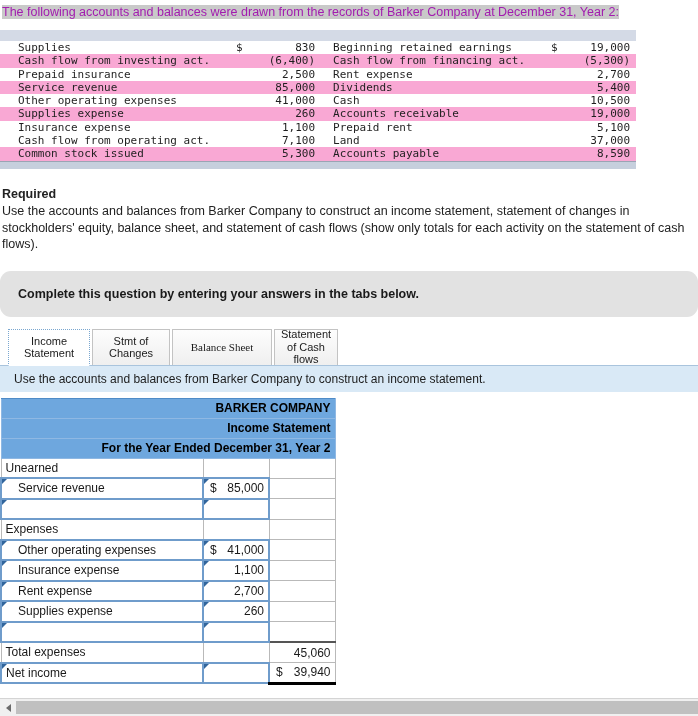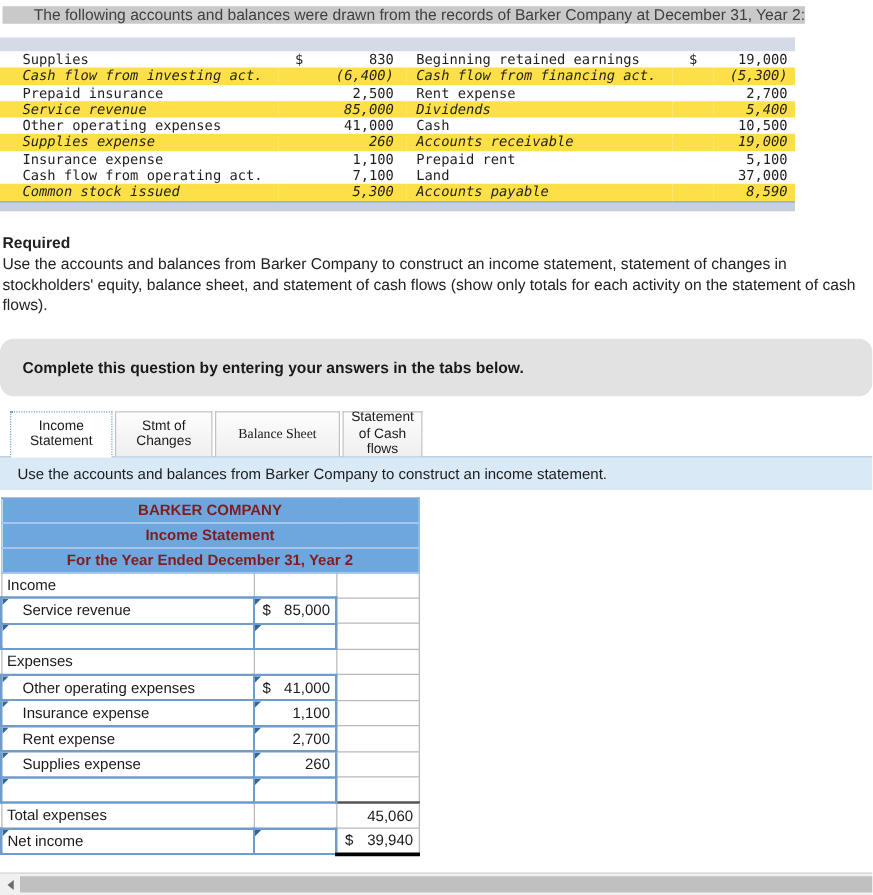--- a/index.html
+++ b/index.html
@@ -17,24 +17,23 @@
     overflow: hidden;
   }
 
   
   .prompt-wrap {
     padding: 4px 0 0 2px;
   }
   .prompt-text {
     display: inline;
     background: #c9c9c9;
-    color: #404040;
+    color: #a21caf;
     font-size: 12.5px;
     line-height: 16px;
-    padding-left: 25px;
   }
 
   
   .data-table {
     width: 596px;
     margin: 10px 0 0 0;
     border-collapse: collapse;
     font-family: "DejaVu Sans Mono", "Liberation Mono", monospace;
     font-size: 11px;
     color: #1f1f1f;
@@ -51,21 +50,21 @@
     padding: 0;
     border: none;
     border-top: 1px solid #9aa4b4;
   }
   .data-table tbody tr.dr td {
     padding: 0px 13px;
     height: 13.3px;
     line-height: 13.3px;
     white-space: nowrap;
   }
-  .data-table tbody tr.alt td { background: #fde047; font-style: italic; }
+  .data-table tbody tr.alt td { background: #f9a8d4; }
   .c-lbl1 { padding-left: 18px !important; width: 230px; }
   .c-cur1 { width: 22px; text-align: right; }
   .c-val1 { width: 58px; text-align: right; padding-right: 10px !important; }
   .c-lbl2 { padding-left: 8px !important; width: 200px; }
   .c-cur2 { width: 24px; text-align: right; }
   .c-val2 { width: 54px; text-align: right; padding-right: 6px !important; }
 
   
   .required-block {
     margin: 17px 2px 0 2px;
@@ -159,23 +158,23 @@
     padding: 0 4px;
     overflow: hidden;
     white-space: nowrap;
   }
   .col-a { width: 202px; }
   .col-b { width: 66px; }
   .col-c { width: 66px; }
 
   .hdr td {
     background: #6ea7de;
-    color: #7f1d1d;
+    color: #000000;
     font-weight: bold;
-    text-align: center;
+    text-align: right;
     border: 1px solid #8fb8e3;
     height: 19px;
     font-size: 12px;
   }
   .hdr.hdr-top td { border-top: 1px solid #4f8bc7; }
   .indent { padding-left: 16px !important; }
   .num { text-align: right; }
   .cur {
     position: relative;
   }
@@ -366,21 +365,21 @@
         <td colspan="3">BARKER COMPANY</td>
       </tr>
       <tr class="hdr">
         <td colspan="3">Income Statement</td>
       </tr>
       <tr class="hdr">
         <td colspan="3">For the Year Ended December 31, Year 2</td>
       </tr>
 
     <tr>
-          <td>Income</td>
+          <td>Unearned</td>
           <td class="num cur"><span class="sym"></span><span></span></td>
           <td class="num cur"><span class="sym"></span><span></span></td>
         </tr>
         <tr>
           <td class="edit indent">Service revenue</td>
           <td class="num cur edit"><span class="sym">$</span><span>85,000</span></td>
           <td class="num cur"><span class="sym"></span><span></span></td>
         </tr>
         <tr>
           <td class="edit"></td>

